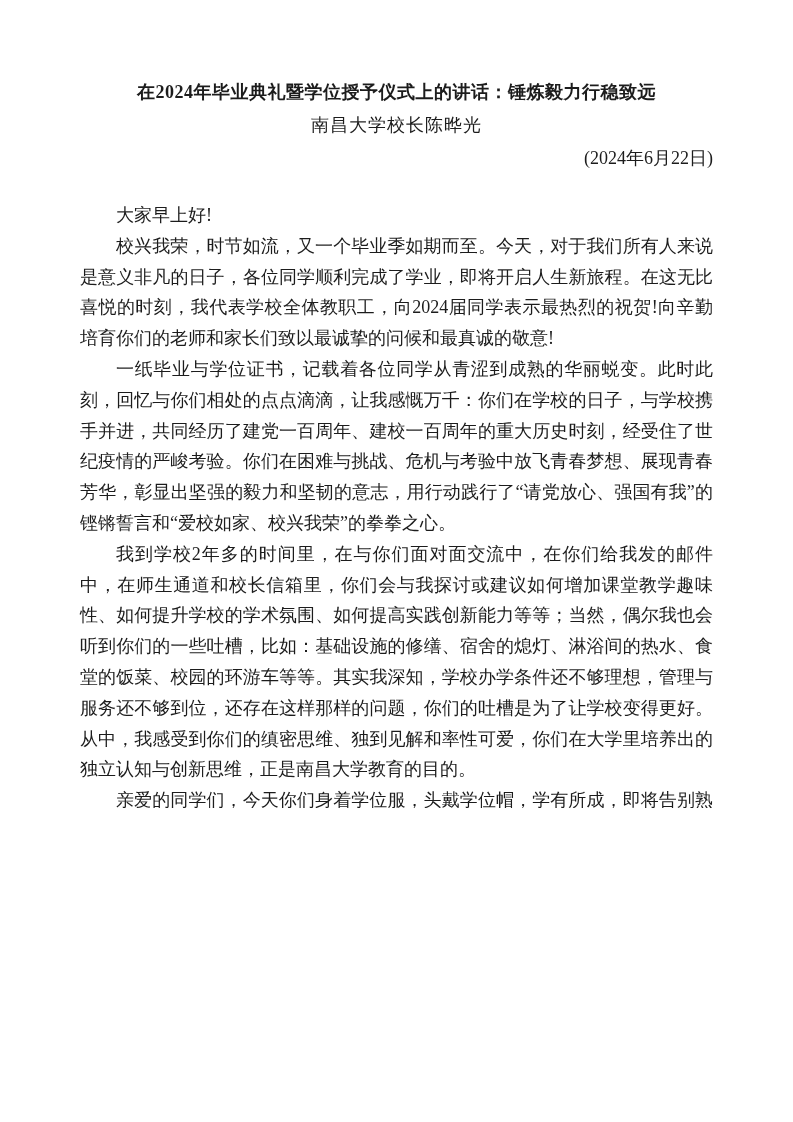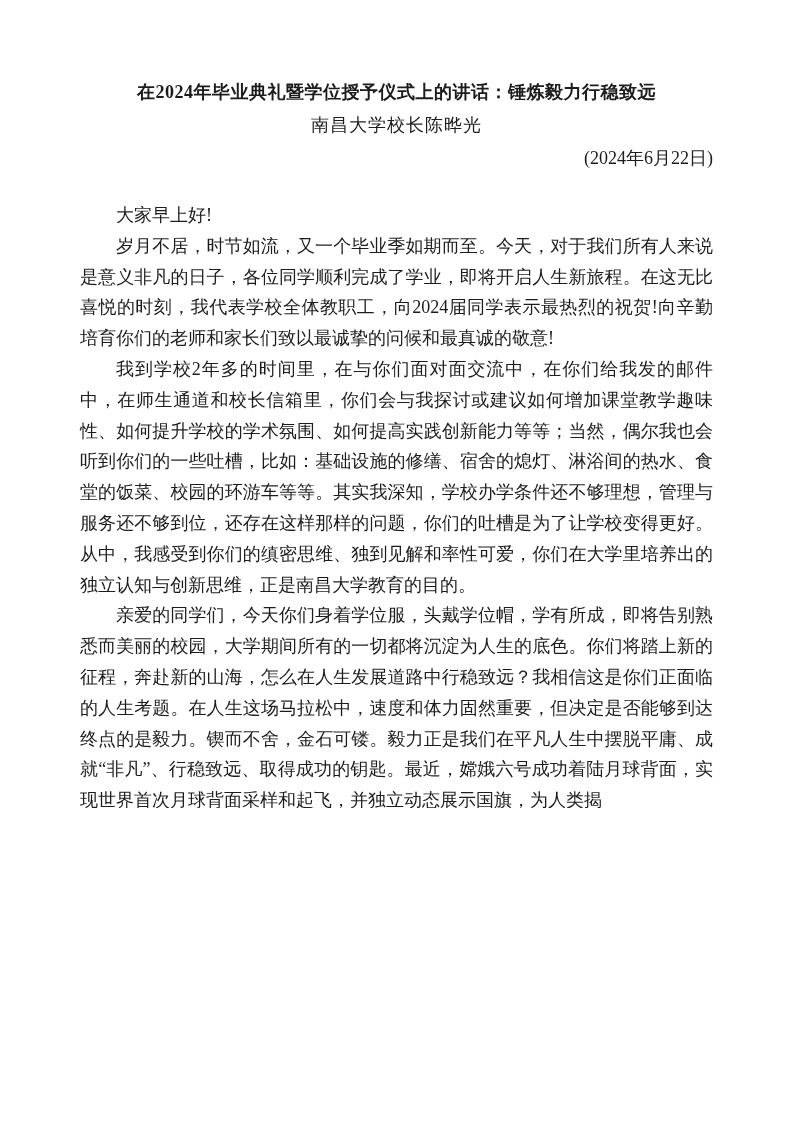--- a/index.html
+++ b/index.html
@@ -57,17 +57,18 @@
 </style>
 </head>
 <body>
 
 <div class="doc-page">
   <h1 class="doc-title">在2024年毕业典礼暨学位授予仪式上的讲话：锤炼毅力行稳致远</h1>
   <div class="doc-author">南昌大学校长陈晔光</div>
   <div class="doc-date">(2024年6月22日)</div>
   <div class="doc-body">
       <p class="indent">大家早上好!</p>
-      <p class="indent">岁月不居，时节如流，又一个毕业季如期而至。今天，对于我们所有人来说是意义非凡的日子，各位同学顺利完成了学业，即将开启人生新旅程。在这无比喜悦的时刻，我代表学校全体教职工，向2024届同学表示最热烈的祝贺!向辛勤培育你们的老师和家长们致以最诚挚的问候和最真诚的敬意!</p>
+      <p class="indent">校兴我荣，时节如流，又一个毕业季如期而至。今天，对于我们所有人来说是意义非凡的日子，各位同学顺利完成了学业，即将开启人生新旅程。在这无比喜悦的时刻，我代表学校全体教职工，向2024届同学表示最热烈的祝贺!向辛勤培育你们的老师和家长们致以最诚挚的问候和最真诚的敬意!</p>
+      <p class="indent">一纸毕业与学位证书，记载着各位同学从青涩到成熟的华丽蜕变。此时此刻，回忆与你们相处的点点滴滴，让我感慨万千：你们在学校的日子，与学校携手并进，共同经历了建党一百周年、建校一百周年的重大历史时刻，经受住了世纪疫情的严峻考验。你们在困难与挑战、危机与考验中放飞青春梦想、展现青春芳华，彰显出坚强的毅力和坚韧的意志，用行动践行了“请党放心、强国有我”的铿锵誓言和“爱校如家、校兴我荣”的拳拳之心。</p>
       <p class="indent">我到学校2年多的时间里，在与你们面对面交流中，在你们给我发的邮件中，在师生通道和校长信箱里，你们会与我探讨或建议如何增加课堂教学趣味性、如何提升学校的学术氛围、如何提高实践创新能力等等；当然，偶尔我也会听到你们的一些吐槽，比如：基础设施的修缮、宿舍的熄灯、淋浴间的热水、食堂的饭菜、校园的环游车等等。其实我深知，学校办学条件还不够理想，管理与服务还不够到位，还存在这样那样的问题，你们的吐槽是为了让学校变得更好。从中，我感受到你们的缜密思维、独到见解和率性可爱，你们在大学里培养出的独立认知与创新思维，正是南昌大学教育的目的。</p>
       <p class="indent">亲爱的同学们，今天你们身着学位服，头戴学位帽，学有所成，即将告别熟悉而美丽的校园，大学期间所有的一切都将沉淀为人生的底色。你们将踏上新的征程，奔赴新的山海，怎么在人生发展道路中行稳致远？我相信这是你们正面临的人生考题。在人生这场马拉松中，速度和体力固然重要，但决定是否能够到达终点的是毅力。锲而不舍，金石可镂。毅力正是我们在平凡人生中摆脱平庸、成就“非凡”、行稳致远、取得成功的钥匙。最近，嫦娥六号成功着陆月球背面，实现世界首次月球背面采样和起飞，并独立动态展示国旗，为人类揭</p>
     </div>
 </div>
 
 </body></html>

